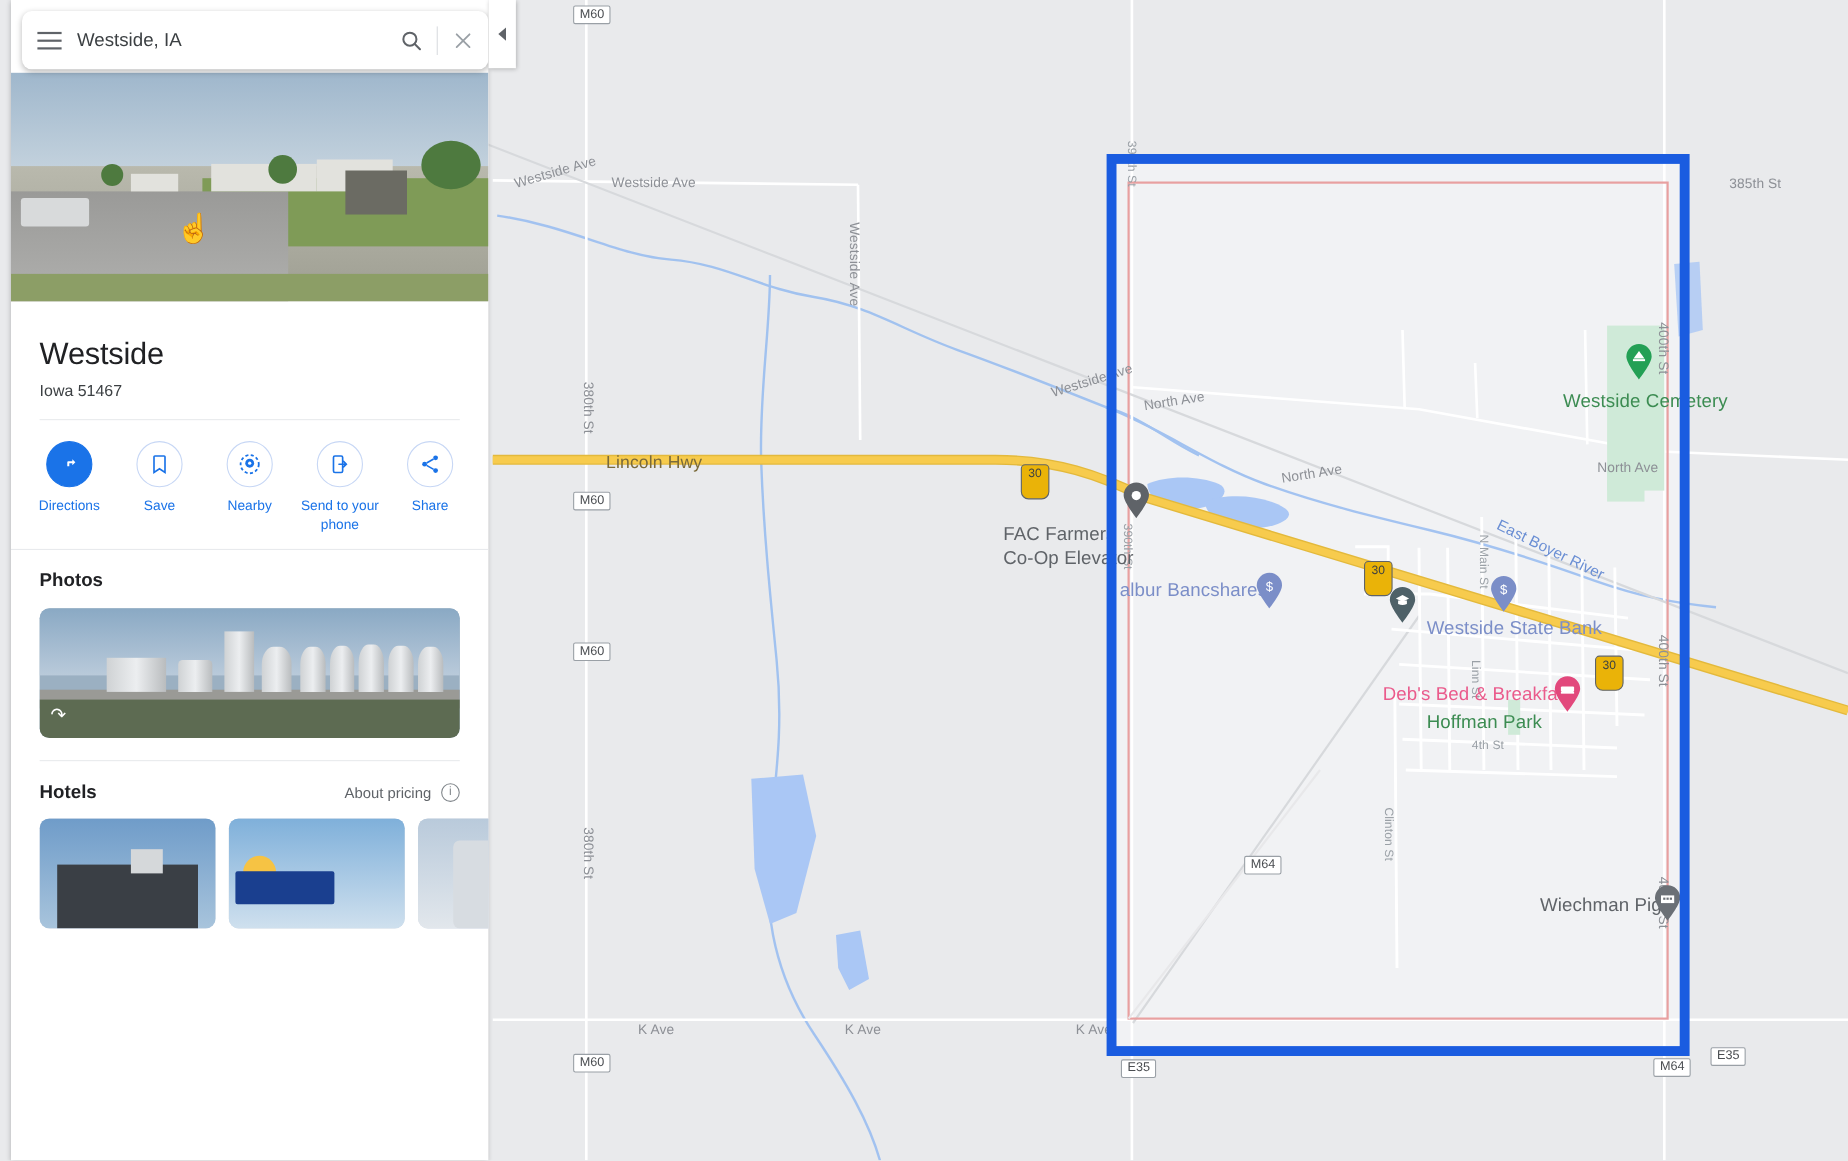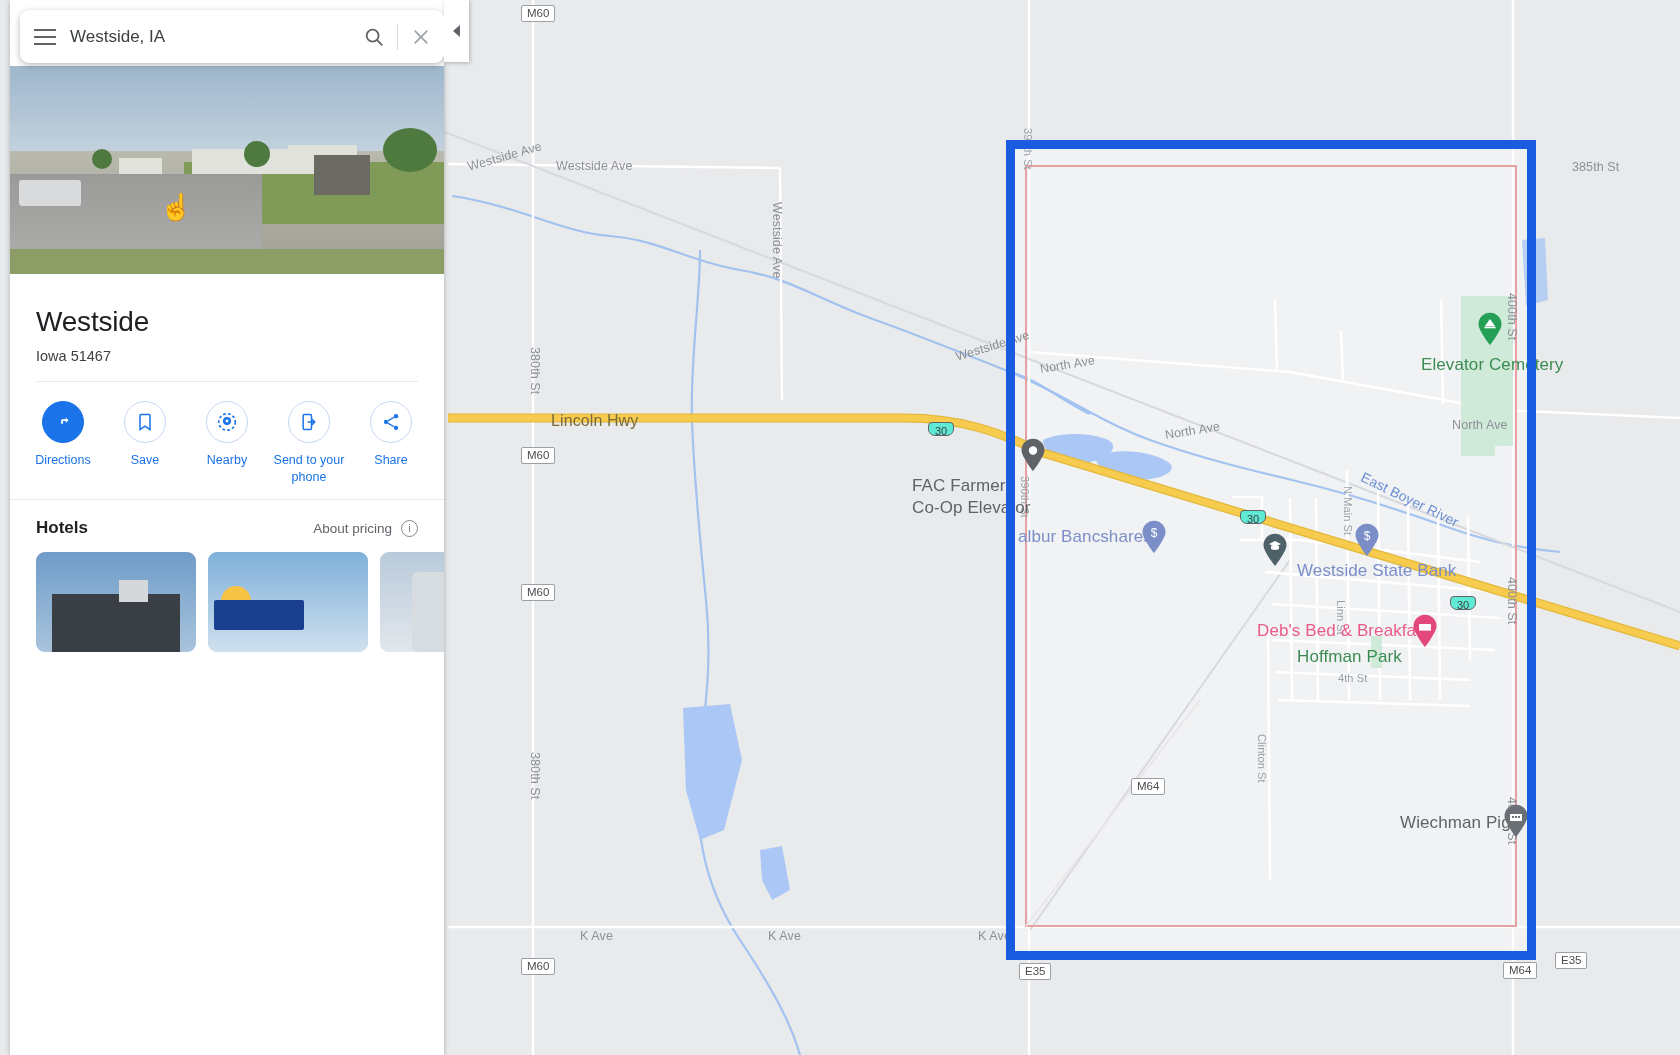--- a/index.html
+++ b/index.html
@@ -41,22 +41,22 @@
     border-radius: 2px;
     font-size: 11.5px;
     color: #4a4d51;
     padding: 1px 5px 2px 5px;
     line-height: 12px;
     font-family: "Liberation Sans", sans-serif;
     white-space: nowrap;
   }
   .us-shield {
     position: absolute;
-    width: 26px; height: 14px;
-    background: #5eead4;
+    width: 26px; height: 32px;
+    background: #eab308;
     border: 1.5px solid #5f6368;
     border-radius: 4px 4px 7px 7px;
     font-size: 11px; color: #3c4043;
     text-align: center; line-height: 17px;
     font-family: "Liberation Sans", sans-serif;
   }
 
   
   .pin { position: absolute; width: 26px; height: 34px; }
   .pin svg { display:block; }
@@ -282,21 +282,21 @@
       </div>
     <div id="poi-labels">
         <div class="maplbl lbl-poi" style="left: 912px; top: 456px; margin-top: 20px;">
           <div>FAC Farmers</div>
           <div style="margin-top: 2px;">Co-Op Elevator</div>
         </div>
         <div class="maplbl lbl-poi-blue" style="left: 1018px; top: 527px;">albur Bancshares</div>
         <div class="maplbl lbl-poi-blue" style="left: 1297px; top: 561px;">Westside State Bank</div>
         <div class="maplbl lbl-poi-pink" style="left: 1257px; top: 621px;">Deb's Bed &amp; Breakfast</div>
         <div class="maplbl lbl-poi-green" style="left: 1297px; top: 647px;">Hoffman Park</div>
-        <div class="maplbl lbl-poi-green" style="left: 1421px; top: 355px;">Elevator Cemetery</div>
+        <div class="maplbl lbl-poi-green" style="left: 1421px; top: 355px;">Westside Cemetery</div>
         <div class="maplbl lbl-poi" style="left: 1400px; top: 813px;">Wiechman Pig</div>
       </div>
     <div id="pins-layer">
         <div class="pin" style="left: 1020px; top: 438px;">
           <svg width="26" height="34" viewBox="0 0 26 34">
             <path d="M13 33 C 13 33, 24.5 18.5, 24.5 12.2 A 11.5 11.5 0 0 0 1.5 12.2 C 1.5 18.5, 13 33, 13 33 Z" fill="#5f6368"></path>
             <circle cx="13" cy="12.5" r="4.2" fill="#fff"></circle>
           </svg>
         </div>
         <div class="pin" style="left: 1141px; top: 520px;">
@@ -435,20 +435,39 @@
                 <line x1="8.2" y1="10.7" x2="15.8" y2="6.3" stroke="#1a73e8" stroke-width="1.7"></line>
                 <line x1="8.2" y1="13.3" x2="15.8" y2="17.7" stroke="#1a73e8" stroke-width="1.7"></line>
               </svg>
             </div>
             <div class="action-label">Share</div>
           </div>
         </div>
 
       <div style="height:1px;background:#e8eaed;"></div>
 
+      <div class="sec">
+        <div class="sec-title">Photos</div>
+        <div id="photo-card">
+          <div class="ph-sky"></div>
+          <div class="ph-road"></div>
+          <div class="ph-ground"></div>
+          <div class="silo" style="left:16%;top:38%;width:14%;height:26%;"></div>
+          <div class="silo" style="left:33%;top:40%;width:8%;height:24%;border-radius:4px 4px 0 0;"></div>
+          <div class="silo" style="left:44%;top:18%;width:7%;height:46%;"></div>
+          <div class="silo" style="left:53%;top:30%;width:7%;height:34%;border-radius:40% 40% 0 0;"></div>
+          <div class="silo" style="left:62%;top:30%;width:6%;height:34%;border-radius:40% 40% 0 0;"></div>
+          <div class="silo" style="left:69%;top:29%;width:6%;height:35%;border-radius:40% 40% 0 0;"></div>
+          <div class="silo" style="left:76%;top:28%;width:6%;height:36%;border-radius:40% 40% 0 0;"></div>
+          <div class="silo" style="left:83%;top:29%;width:6%;height:35%;border-radius:40% 40% 0 0;"></div>
+          <div class="silo" style="left:90%;top:30%;width:6%;height:34%;border-radius:40% 40% 0 0;"></div>
+          <div class="ph-badge">↷</div>
+        </div>
+        <div class="sec-divider" style="margin-top:20px;"></div>
+      </div>
 
 
       <div class="sec">
         <div class="sec-title-row">
           <div class="sec-title" style="padding-top:0;">Hotels</div>
           <div class="about-pricing">
             <span>About pricing</span>
             <span class="info-i">i</span>
           </div>
         </div>

